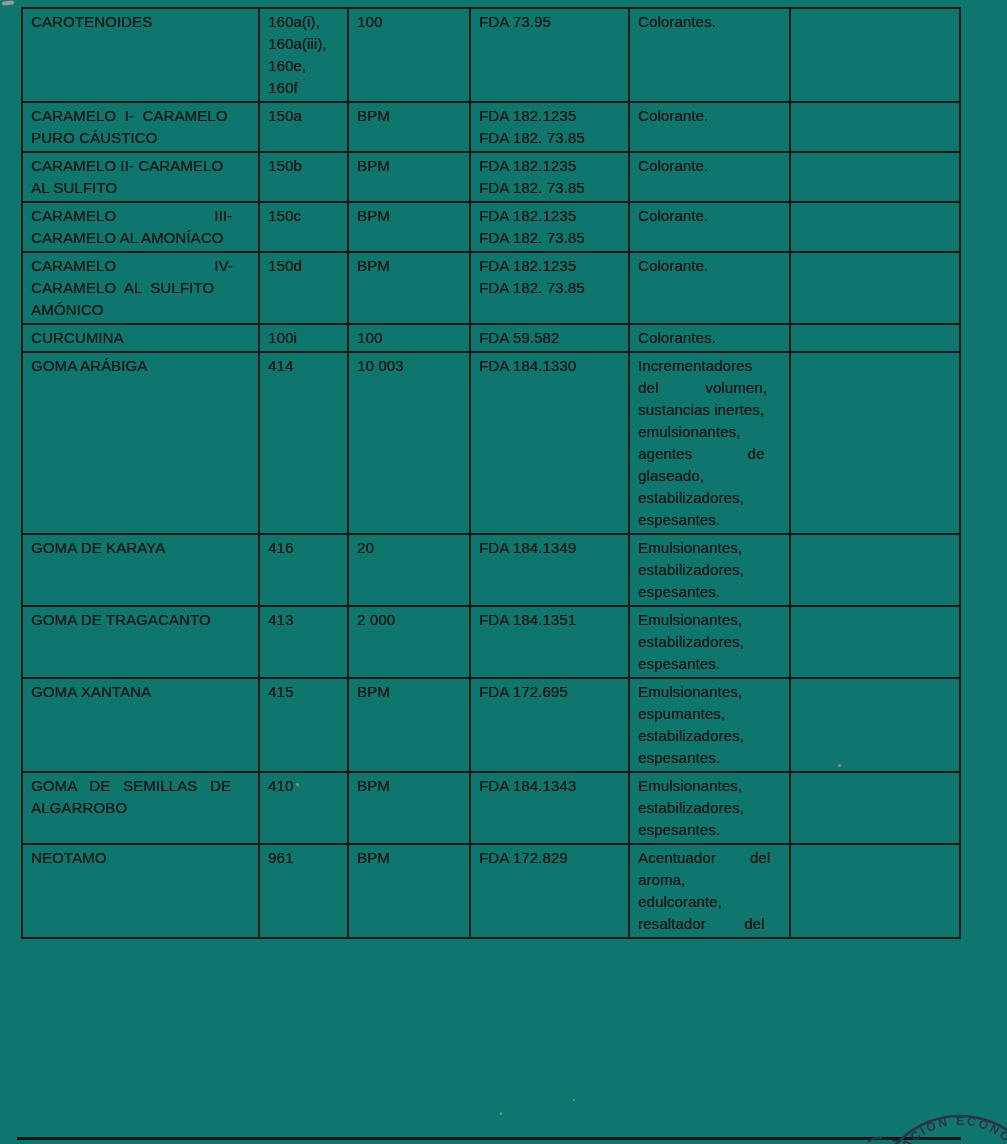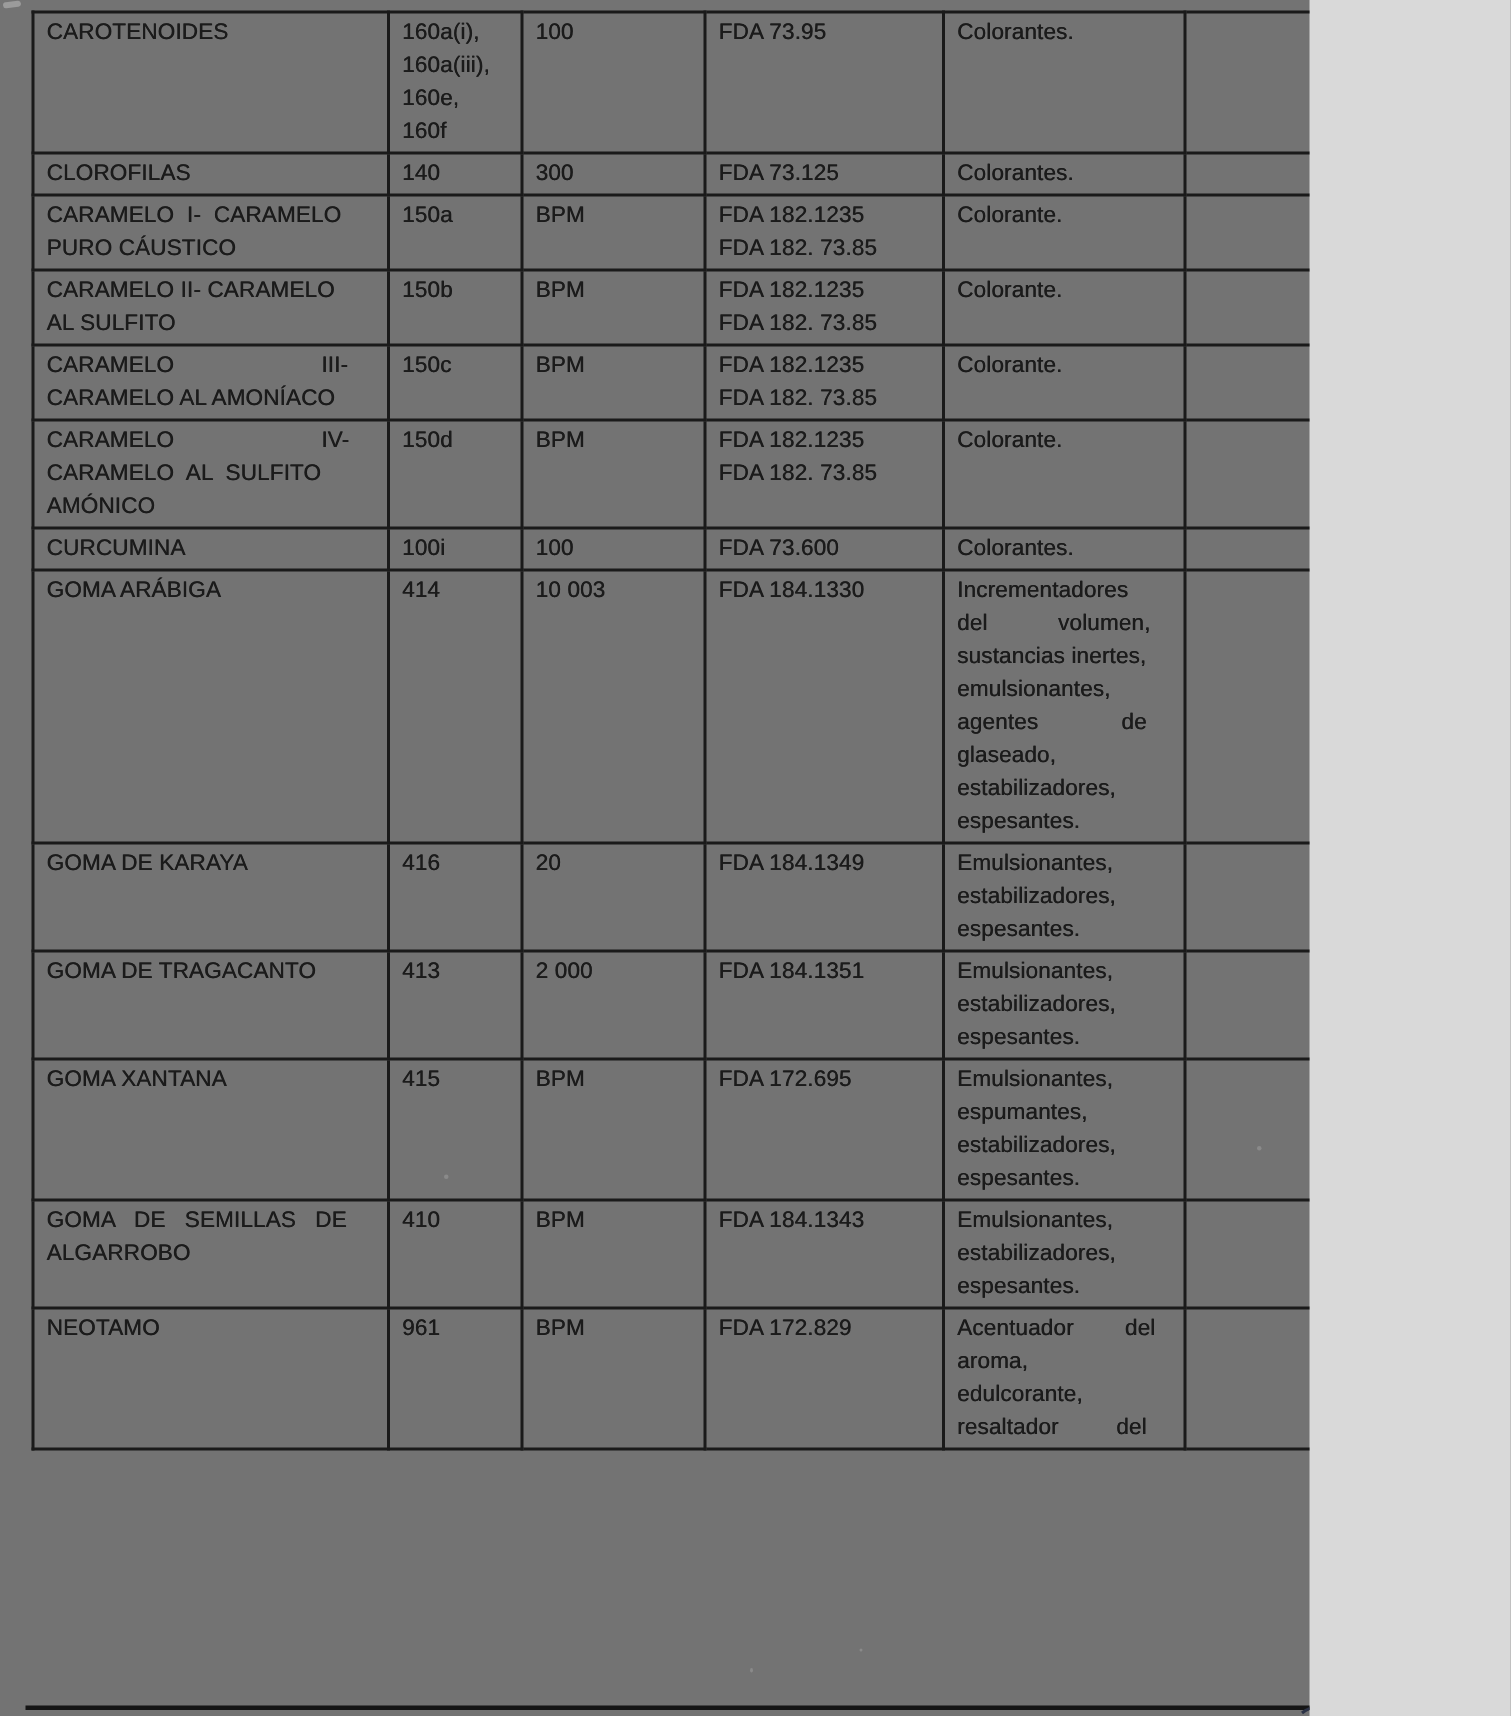--- a/index.html
+++ b/index.html
@@ -1,19 +1,19 @@
 <!DOCTYPE html>
 <html><head>
 <meta charset="utf-8">
 <style>
   html,body{margin:0;padding:0;background:#d9d9d9;}
   .page{
     position:relative;
-    width:873px;height:1144px;
-    background:#737373;
+    width:1007px;height:1144px;
+    background:#0f766e;
     overflow:hidden;
     font-family:"Liberation Sans","DejaVu Sans",sans-serif;
     color:#1b1b1b;
   }
   table.additives{
     position:absolute;left:21px;top:7px;
     width:938px;
     border-collapse:collapse;
     table-layout:fixed;
   }
@@ -74,28 +74,20 @@
           <td>160a(i),
 160a(iii),
 160e,
 160f</td>
           <td>100</td>
           <td>FDA 73.95</td>
           <td>Colorantes.</td>
           <td></td>
         </tr>
         <tr>
-          <td>CLOROFILAS</td>
-          <td>140</td>
-          <td>300</td>
-          <td>FDA 73.125</td>
-          <td>Colorantes.</td>
-          <td></td>
-        </tr>
-        <tr>
           <td>CARAMELO  I-  CARAMELO
 PURO CÁUSTICO</td>
           <td>150a</td>
           <td>BPM</td>
           <td>FDA 182.1235
 FDA 182. 73.85</td>
           <td>Colorante.</td>
           <td></td>
         </tr>
         <tr>
@@ -126,21 +118,21 @@
           <td>BPM</td>
           <td>FDA 182.1235
 FDA 182. 73.85</td>
           <td>Colorante.</td>
           <td></td>
         </tr>
         <tr>
           <td>CURCUMINA</td>
           <td>100i</td>
           <td>100</td>
-          <td>FDA 73.600</td>
+          <td>FDA 59.582</td>
           <td>Colorantes.</td>
           <td></td>
         </tr>
         <tr>
           <td>GOMA ARÁBIGA</td>
           <td>414</td>
           <td>10 003</td>
           <td>FDA 184.1330</td>
           <td>Incrementadores
 del           volumen,

